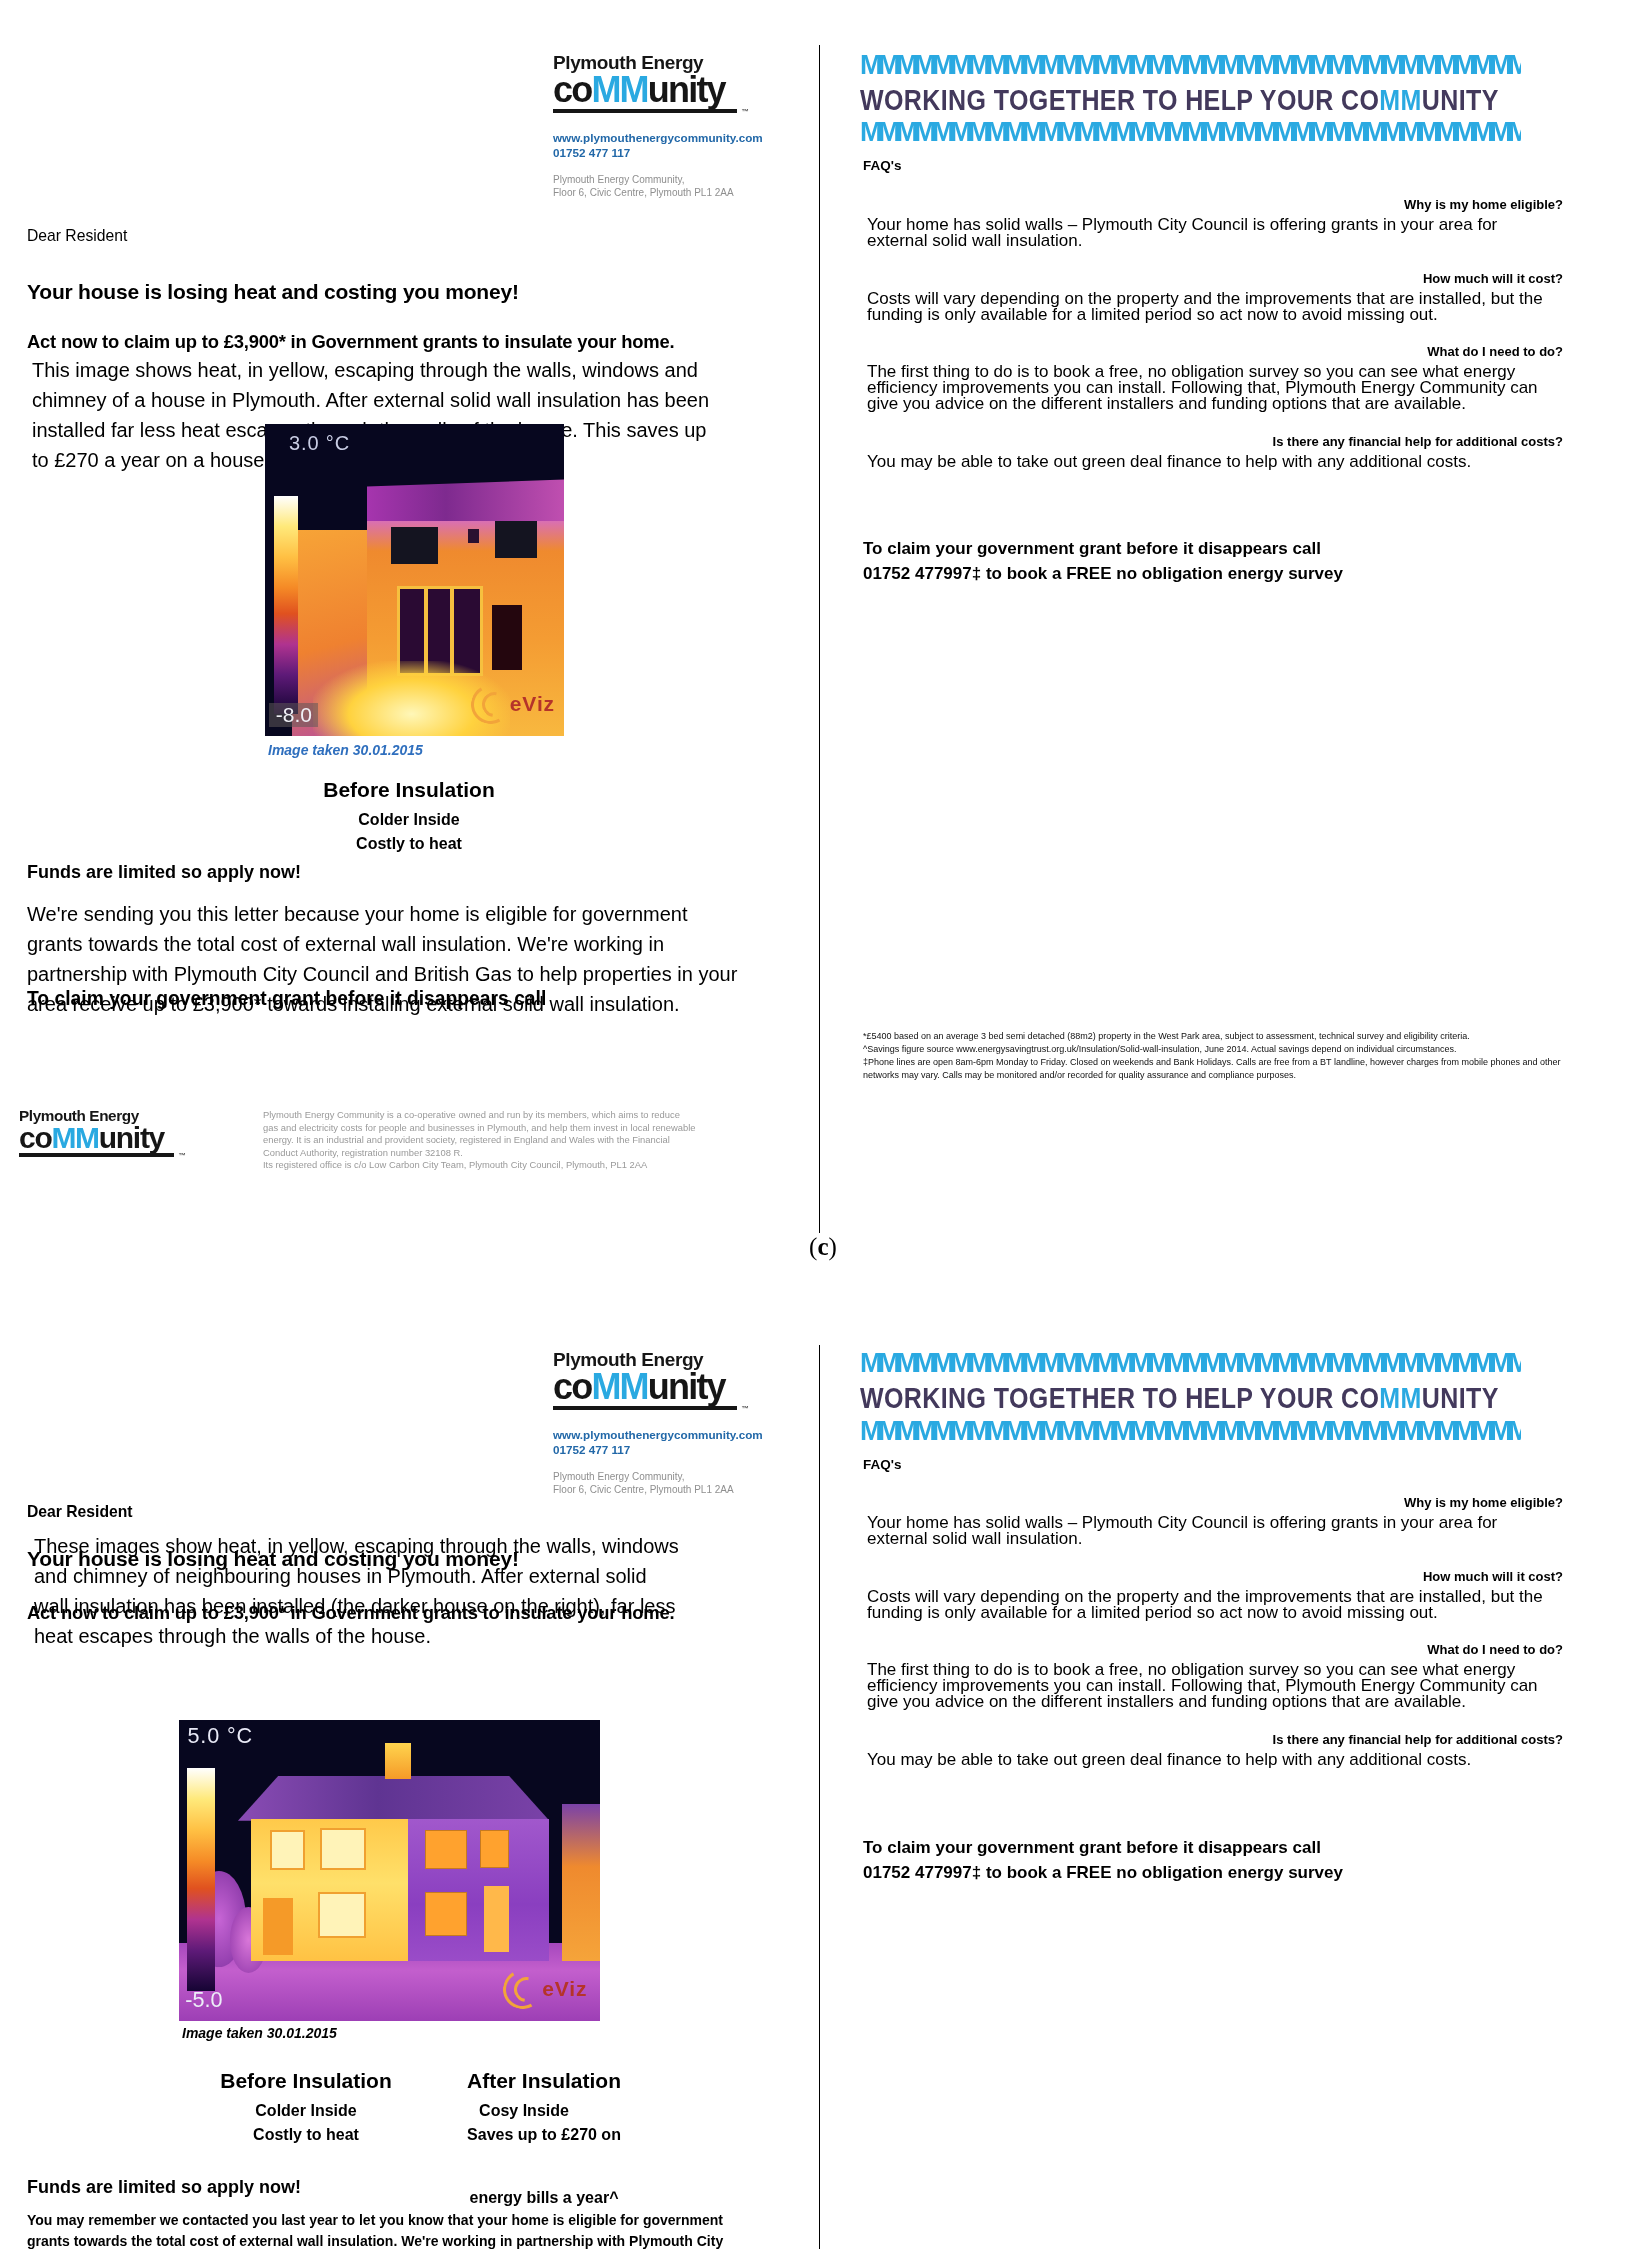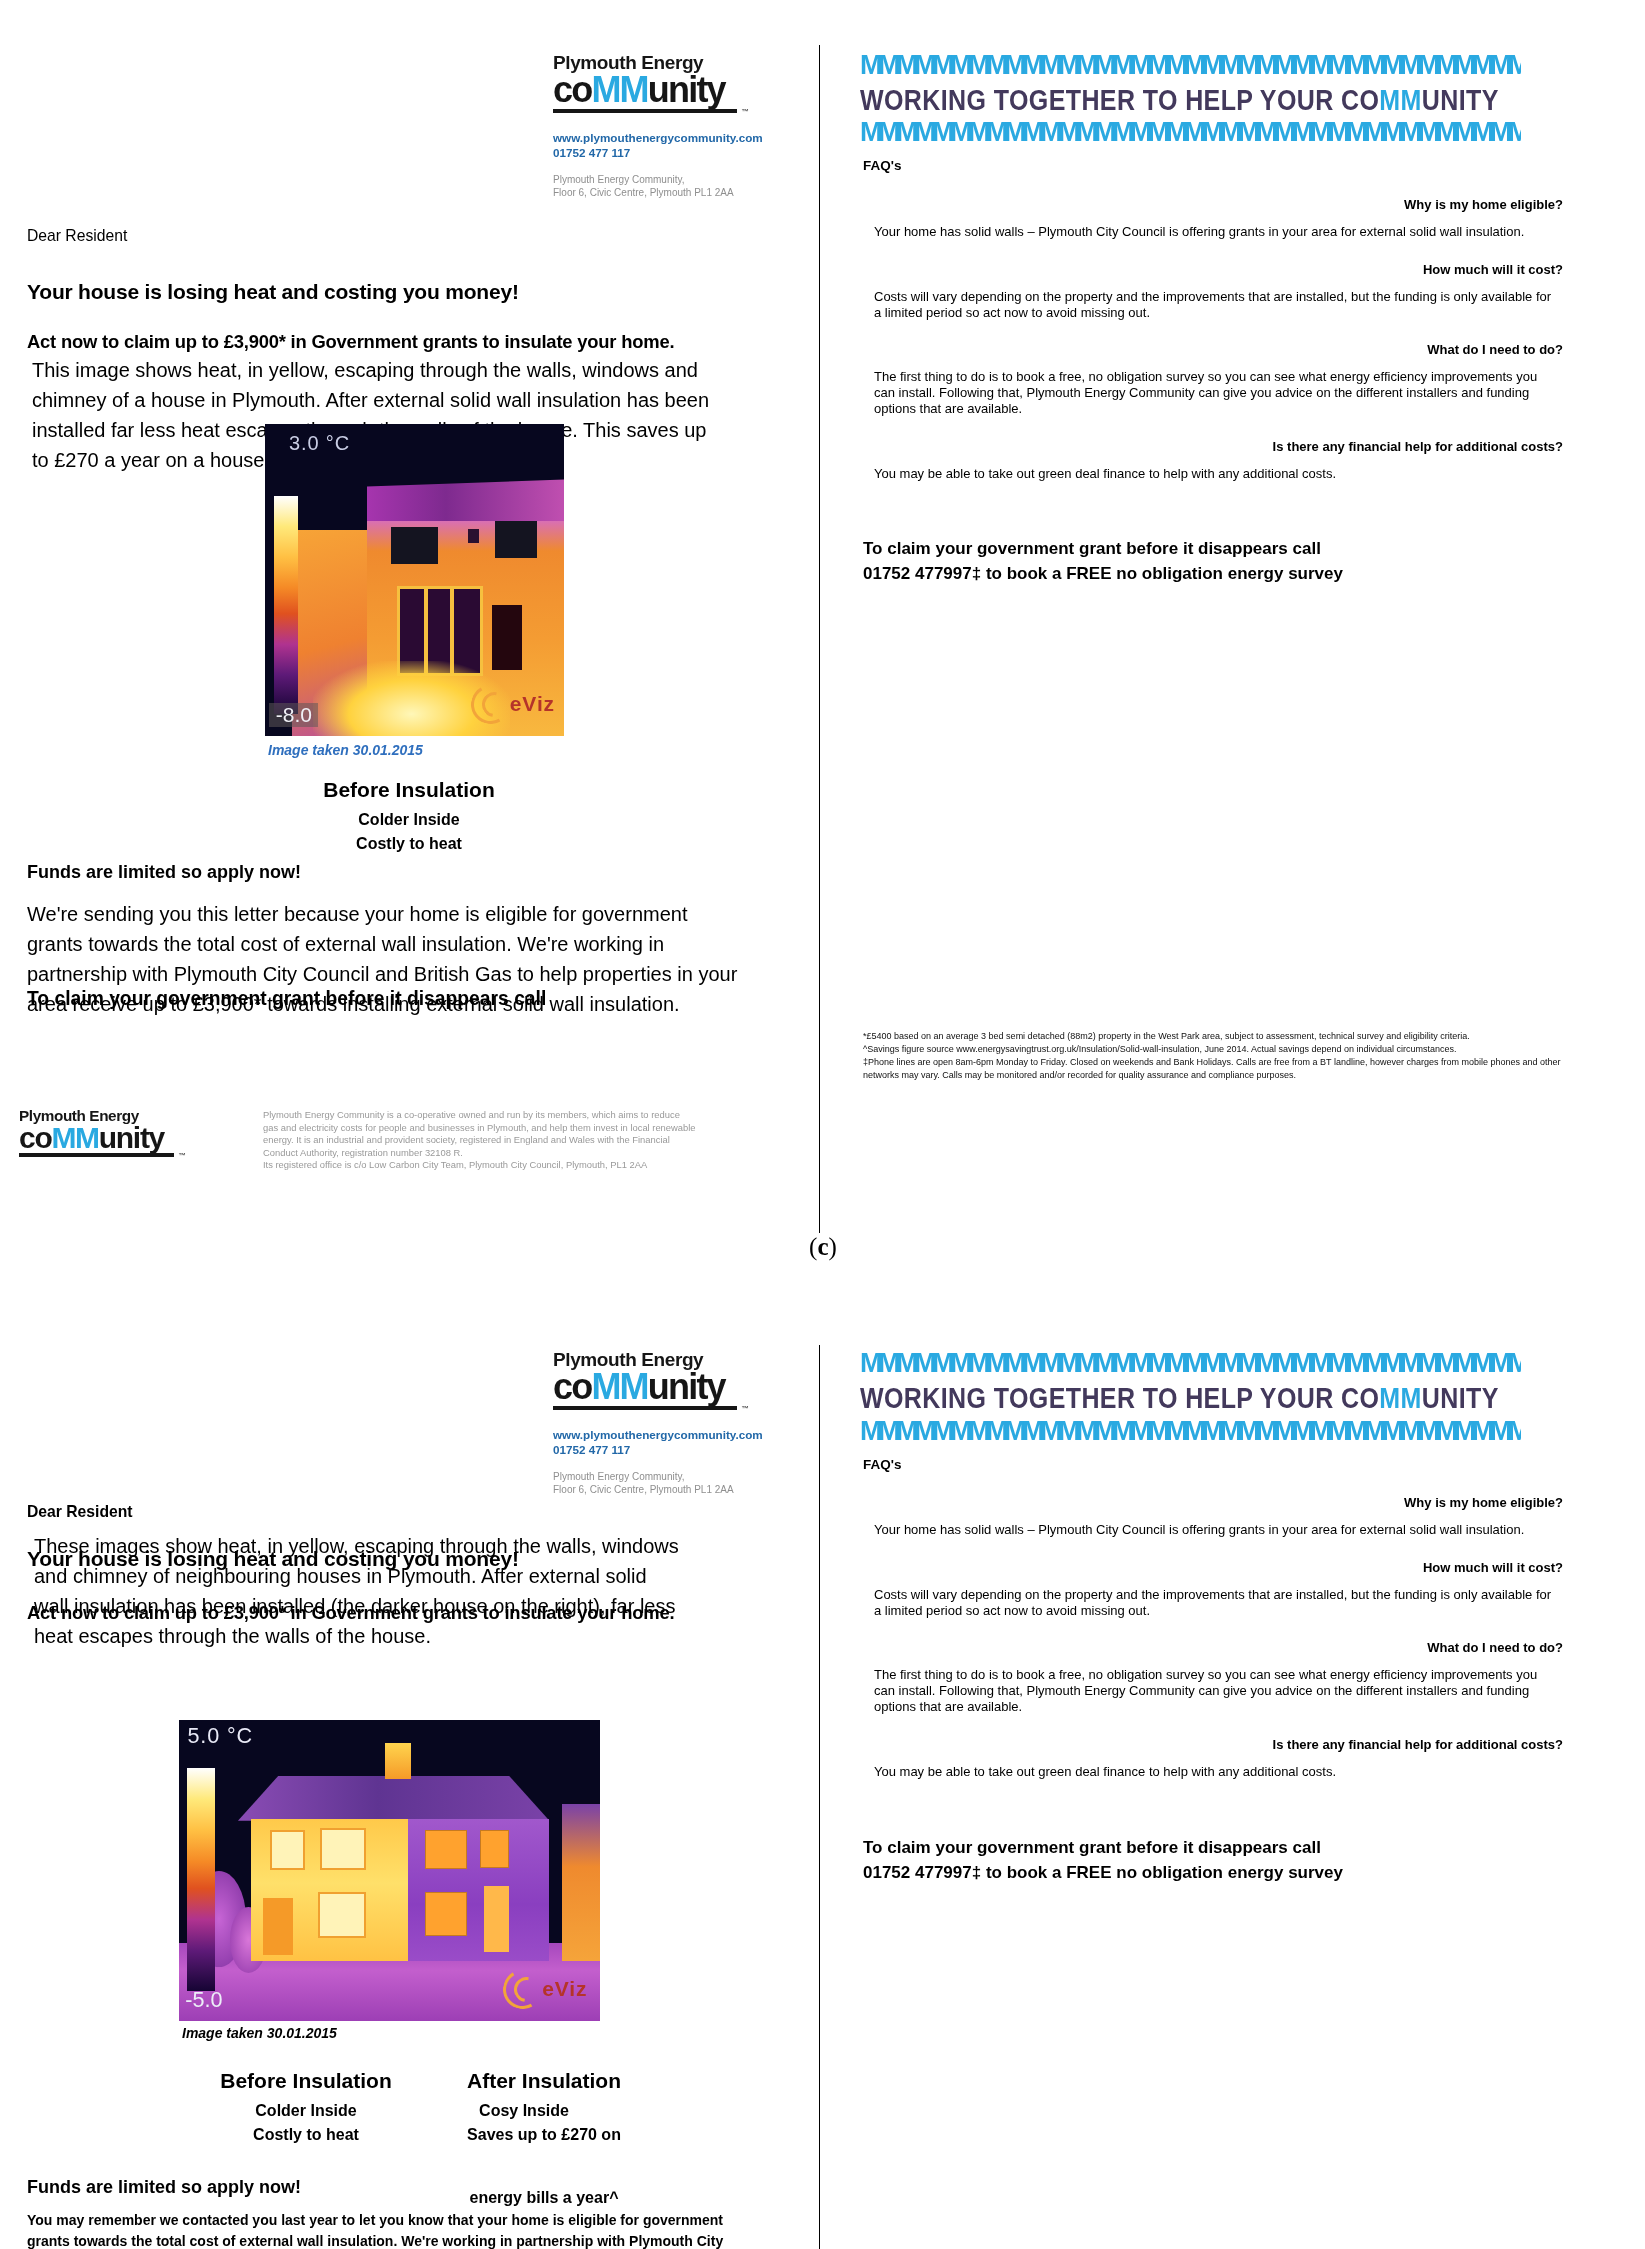--- a/index.html
+++ b/index.html
@@ -39,21 +39,21 @@
 
   
   .zigzag{width:661px;height:20px;overflow:hidden;color:#2aa9e1;font-weight:bold;
           font-size:27px;line-height:21px;letter-spacing:-4.5px;white-space:nowrap;}
   .banner{font-weight:bold;font-size:25px;color:#43395c;letter-spacing:0.4px;white-space:nowrap;
           transform:scaleY(1.18);transform-origin:left top;}
   .faq-heading{font-size:13.5px;font-weight:bold;}
   .faq-list{width:700px;}
   .faq-item{margin-bottom:21.6px;}
   .faq-q{font-size:13px;line-height:16px;font-weight:bold;margin:0;text-align:right;}
-  .faq-a{font-size:13px;line-height:16px;margin:11px;}
+  .faq-a{font-size:17px;line-height:16px;margin:4px;}
   .cta-right{font-size:17px;font-weight:bold;line-height:25px;}
   .footnotes{width:700px;font-size:9px;line-height:13px;color:#101010;}
   .footnotes p{margin:0;}
 
   
   .divider{width:1.3px;background:#000;}
   .fig-caption{width:100%;text-align:center;font-family:"Liberation Serif",serif;font-size:25px;color:#000;}
   .fig-label{font-weight:bold;}
 
   

